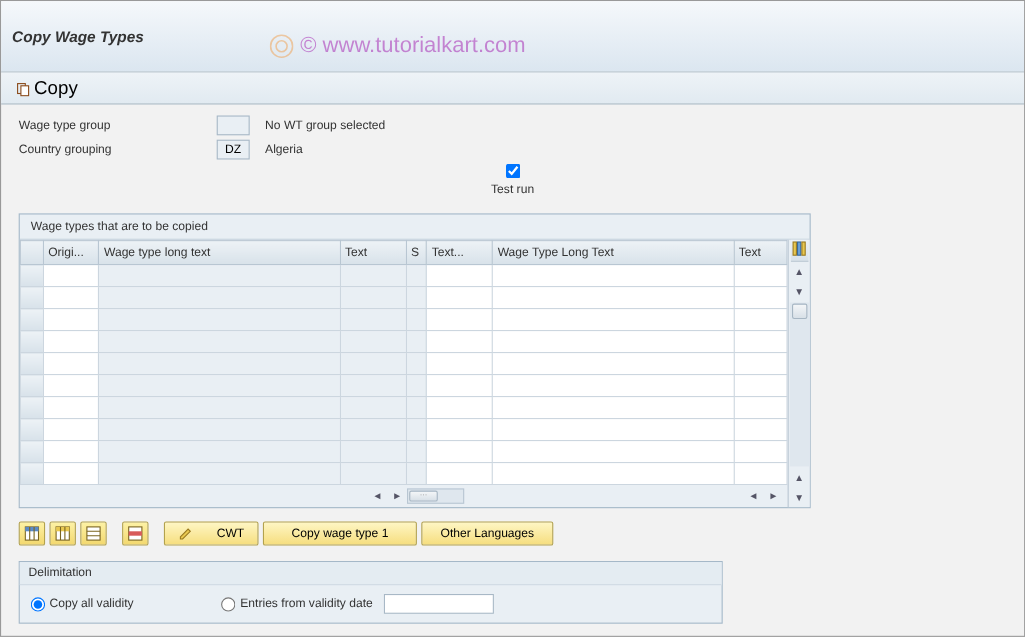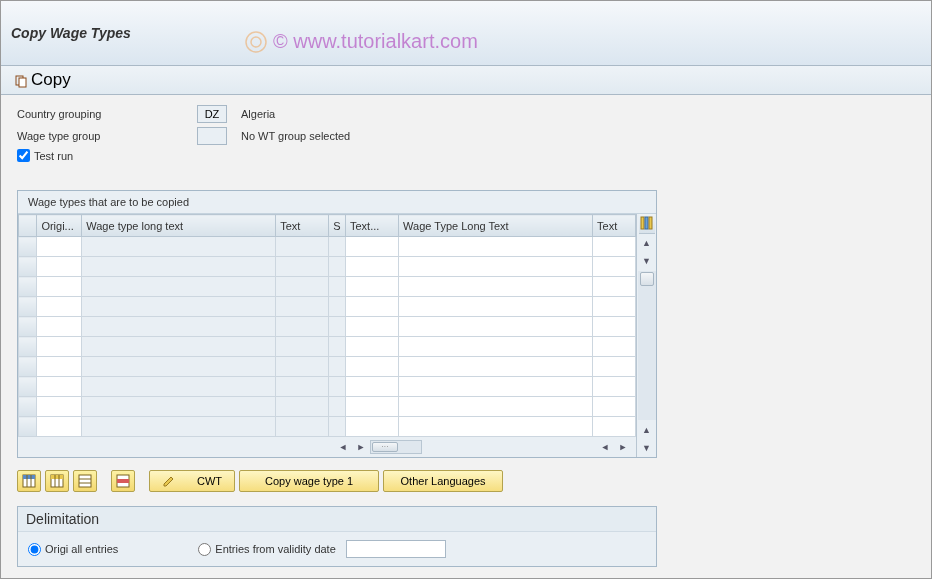--- a/index.html
+++ b/index.html
@@ -69,21 +69,22 @@
     .form-input.small { width: 30px; text-align: center; }
     .form-text {
       margin-left: 14px;
       font-size: 11px;
     }
     .checkbox-row {
       display: flex;
       align-items: center;
       gap: 4px;
       margin-top: 2px;
-      margin-bottom: 28px;
+      margin-bottom: 16px;
+      flex-direction: column;
     }
     input[type="checkbox"] { width: 13px; height: 13px; }
     .panel {
       background: #e9eff4;
       border: 1px solid #a5b8c8;
       margin-bottom: 12px;
     }
     .panel-title {
       padding: 5px 10px;
       font-size: 11px;
@@ -224,21 +225,21 @@
     .edit-icon {
       width: 14px; height: 14px;
     }
     .delim-panel {
       background: #e9eff4;
       border: 1px solid #a5b8c8;
       padding: 0;
     }
     .delim-title {
       padding: 4px 8px;
-      font-size: 14px;
+      font-size: 11px;
       border-bottom: 1px solid #d0dbe4;
       background: #e4ecf2;
     }
     .delim-body {
       padding: 8px 10px;
       display: flex;
       align-items: center;
       gap: 80px;
     }
     .radio-opt {
@@ -290,37 +291,37 @@
   <svg width="22" height="22" viewBox="0 0 22 22">
       <circle cx="11" cy="11" r="10" fill="none" stroke="#f0a050" stroke-width="1.5"></circle>
       <circle cx="11" cy="11" r="5" fill="none" stroke="#f0a050" stroke-width="1.5"></circle>
     </svg>
   <span>© www.tutorialkart.com</span>
 </div>
 
 <div class="content">
 
   <div class="form-row">
+    <span class="form-label">Wage type group</span>
+    <input class="form-input small" value="" style="">
+    <span class="form-text">No WT group selected</span>
+  </div>
+
+  <div class="form-row">
     <span class="form-label">Country grouping</span>
     <input class="form-input small" value="DZ" style="">
     <span class="form-text">Algeria</span>
   </div>
 
-  <div class="form-row">
-    <span class="form-label">Wage type group</span>
-    <input class="form-input small" value="" style="">
-    <span class="form-text">No WT group selected</span>
-  </div>
-
   <div class="checkbox-row">
     <input type="checkbox" checked="" style="">
     <span>Test run</span>
   </div>
 
-  <div class="panel" style="width:640px;">
+  <div class="panel" style="width:720px;">
     <div class="panel-title">Wage types that are to be copied</div>
     <div class="table-wrap">
       <div class="table-area">
         <table>
           <thead>
             <tr>
               <th class="sel-col"></th>
               <th class="col-origi">Origi...</th>
               <th class="col-wtlt">Wage type long text</th>
               <th class="col-text">Text</th>
@@ -515,21 +516,21 @@
     <button class="text-btn" style="min-width:120px;justify-content:center">
       <span>Other Languages</span>
     </button>
   </div>
 
   <div class="delim-panel" style="width:640px;">
     <div class="delim-title">Delimitation</div>
     <div class="delim-body">
       <label class="radio-opt">
         <input type="radio" name="delim" checked="" style="">
-        <span>Origi all entries</span>
+        <span>Copy all validity</span>
       </label>
       <div style="display:flex;align-items:center;gap:10px;">
         <label class="radio-opt">
           <input type="radio" name="delim" style="">
           <span>Entries from validity date</span>
         </label>
         <input class="date-input" value="" style="">
       </div>
     </div>
   </div>

